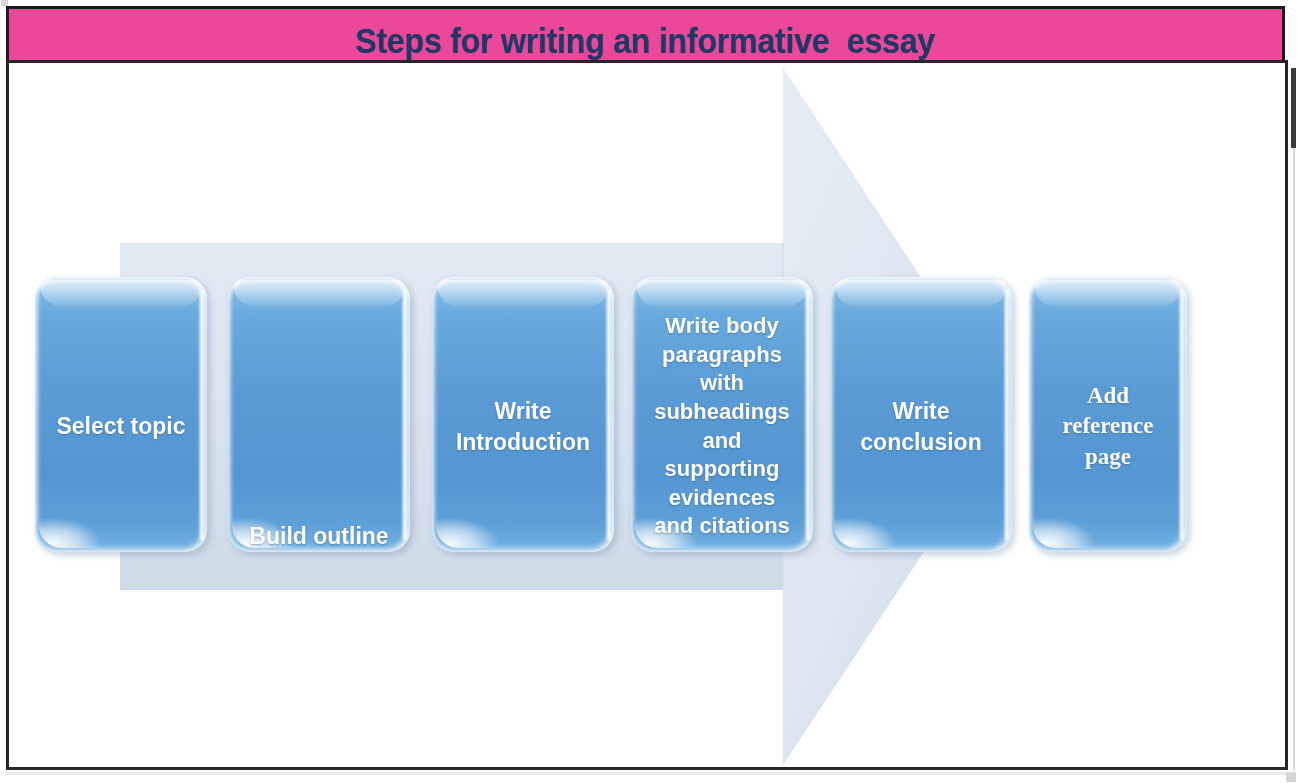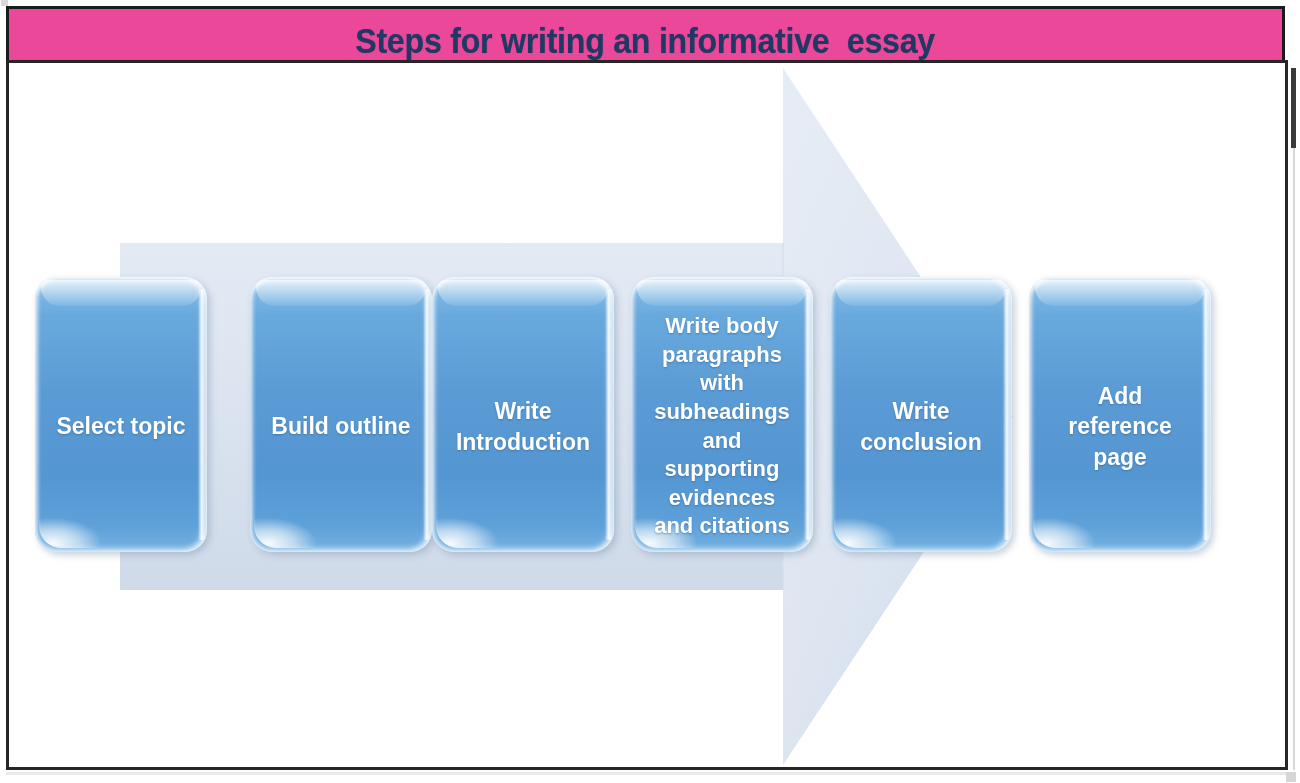--- a/index.html
+++ b/index.html
@@ -161,21 +161,21 @@
     </svg>
   </div>
 
   <div class="boxes">
 
     <div class="pbox" style="left:35px;width:172px;">
       <span class="edge-right"></span>
       <span class="label">Select topic</span>
     </div>
 
-    <div class="pbox" style="left:250px;width:182px;">
+    <div class="pbox" style="left:228px;width:182px;align-items:flex-end;">
       <span class="edge-right"></span>
       <span class="label">Build outline</span>
     </div>
 
     <div class="pbox" style="left:432px;width:182px;">
       <span class="edge-right"></span>
       <span class="label">Write
 Introduction</span>
     </div>
 
@@ -190,21 +190,21 @@
 evidences
 and citations</span>
     </div>
 
     <div class="pbox" style="left:830px;width:182px;">
       <span class="edge-right"></span>
       <span class="label">Write
 conclusion</span>
     </div>
 
-    <div class="pbox" style="left:1029px;width:182px;">
+    <div class="pbox" style="left:1029px;width:158px;font-family:Liberation Serif, serif;">
       <span class="edge-right"></span>
       <span class="label">Add
 reference
 page</span>
     </div>
 
   </div>
 
   <div class="right-sliver"></div>
   <div class="right-rule"></div>

